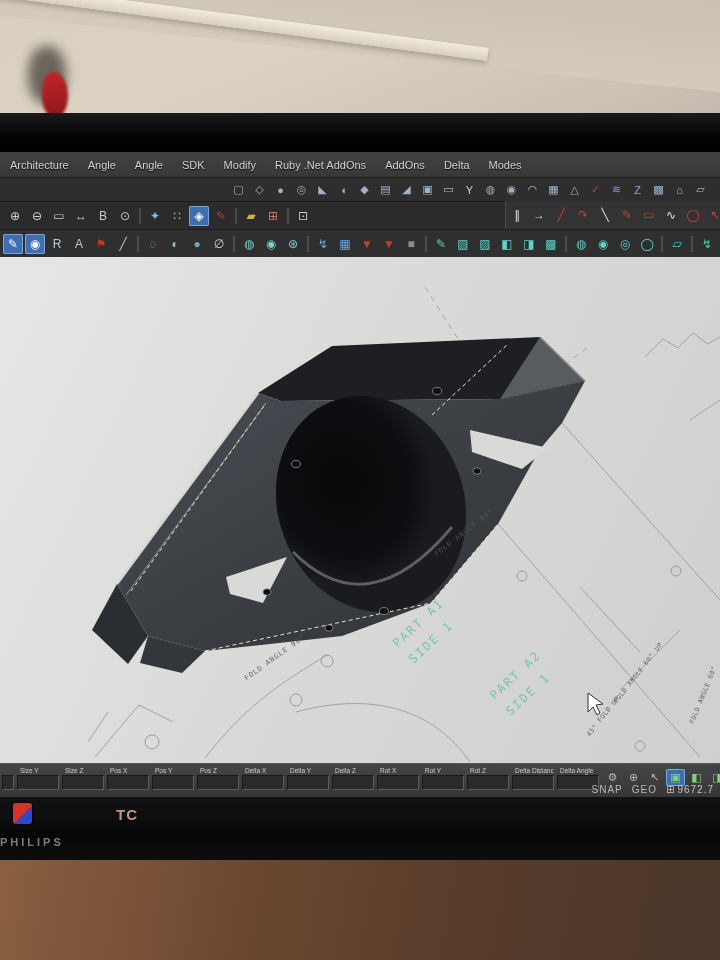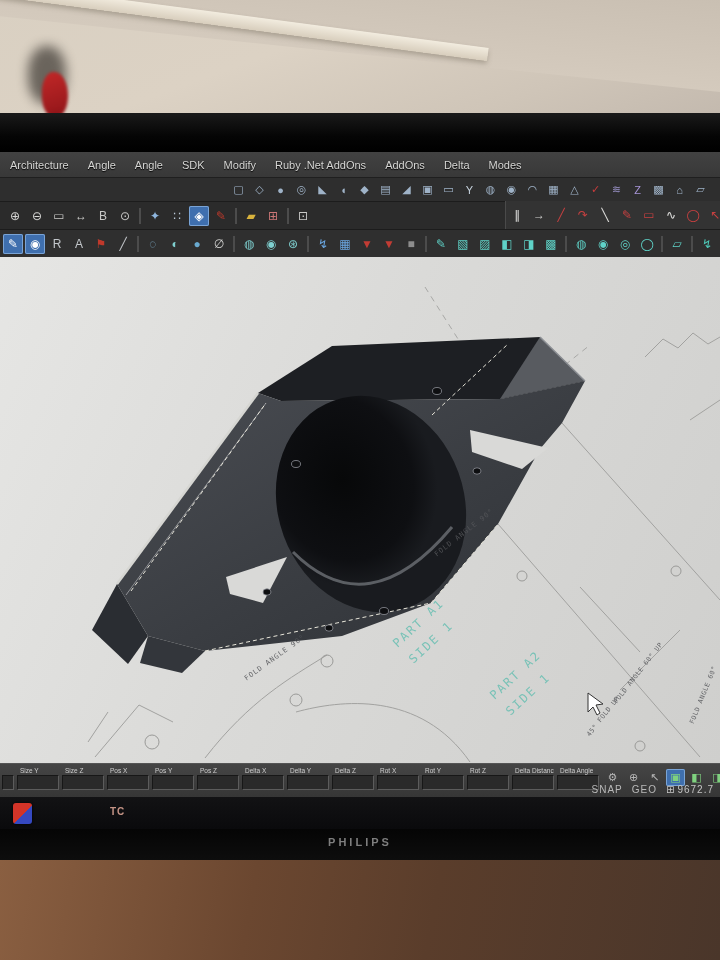--- a/index.html
+++ b/index.html
@@ -13,21 +13,21 @@
   #molding{top:14px;left:-30px;width:520px;height:13px;background:linear-gradient(#f2ecdf,#d8cebd);
            transform:rotate(7.5deg);box-shadow:0 3px 5px rgba(120,110,95,.45);}
   #wall-smudge{top:46px;left:28px;width:38px;height:58px;background:#45403a;border-radius:45%;filter:blur(6px);opacity:.75;}
   #wall-decoration{top:72px;left:42px;width:26px;height:46px;border-radius:45% 55% 50% 50%;
                    background:linear-gradient(160deg,#c22828,#8e1418);filter:blur(1.5px);}
   #wall-decoration-tail{top:112px;left:52px;width:8px;height:16px;background:#8e1418;filter:blur(2px);}
 
   
   #bezel-top{top:113px;left:0;width:720px;height:39px;background:linear-gradient(#1a1a1a,#050505 60%,#000);}
   #bezel-bottom{top:829px;left:0;width:720px;height:31px;background:linear-gradient(#050505,#0d0d0d);}
-  #brand{top:836px;left:0;width:720px;text-align:center;color:#7e7e7e;font-size:11px;font-weight:bold;letter-spacing:3px;}
+  #brand{top:836px;left:0;width:720px;text-align:left;color:#7e7e7e;font-size:11px;font-weight:bold;letter-spacing:3px;}
 
   
   #menubar{top:152px;left:0;width:720px;height:25px;background:linear-gradient(#424242,#383838);
            display:flex;align-items:center;gap:19px;padding-left:10px;box-sizing:border-box;}
   .menu-item{color:#d6d6d4;font-size:11px;white-space:nowrap;text-shadow:0 1px 1px #000;}
   #tb1{top:177px;left:0;width:720px;height:24px;background:#2e2e2e;display:flex;align-items:center;padding-left:228px;box-sizing:border-box;border-top:1px solid #1f1f1f;}
   #tb2{top:201px;left:0;width:720px;height:28px;background:#2b2b2b;display:flex;align-items:center;padding-left:4px;box-sizing:border-box;border-top:1px solid #1c1c1c;}
   #tb2-right{top:201px;left:505px;width:215px;height:28px;background:#333;display:flex;align-items:center;border-left:1px solid #4a4a4a;}
   #tb3{top:229px;left:0;width:720px;height:28px;background:#2f2f2f;display:flex;align-items:center;padding-left:2px;box-sizing:border-box;border-top:1px solid #1c1c1c;}
   .ticon{width:20px;height:20px;display:flex;align-items:center;justify-content:center;
@@ -52,21 +52,21 @@
   #status-icons{display:flex;align-items:center;margin-top:2px;}
   #status-icons .ticon{width:19px;height:17px;font-size:11px;color:#b5b5b5;}
   #snapgeo{position:absolute;right:6px;bottom:2px;display:flex;align-items:flex-end;gap:9px;
            color:#b9b9b9;font-size:10px;letter-spacing:1px;}
   #coord-chip{display:flex;align-items:center;gap:2px;color:#c5c5c5;}
 
   
   #taskbar{top:797px;left:0;width:720px;height:32px;background:linear-gradient(#121214,#0a0a0c);}
   #taskbar-app-icon{top:803px;left:13px;width:19px;height:21px;border-radius:3px;
         background:linear-gradient(135deg,#d23428 55%,#3548c0 55%);box-shadow:0 0 3px #000;}
-  #tc-logo{top:806px;left:110px;color:#c49385;font-size:10px;font-weight:bold;letter-spacing:1px;}
+  #tc-logo{top:806px;left:116px;color:#c49385;font-size:15px;font-weight:bold;letter-spacing:1px;}
 
   
   #desk{top:860px;left:0;width:720px;height:100px;background:linear-gradient(100deg,#8a5f41 0%,#6b4730 35%,#5a3d2b 60%,#4a362a 100%);}
 </style>
 </head>
 <body>
 
 <div class="abs" id="wall">
   <div class="abs" id="ceiling"></div>
   <div class="abs" id="molding"></div>

